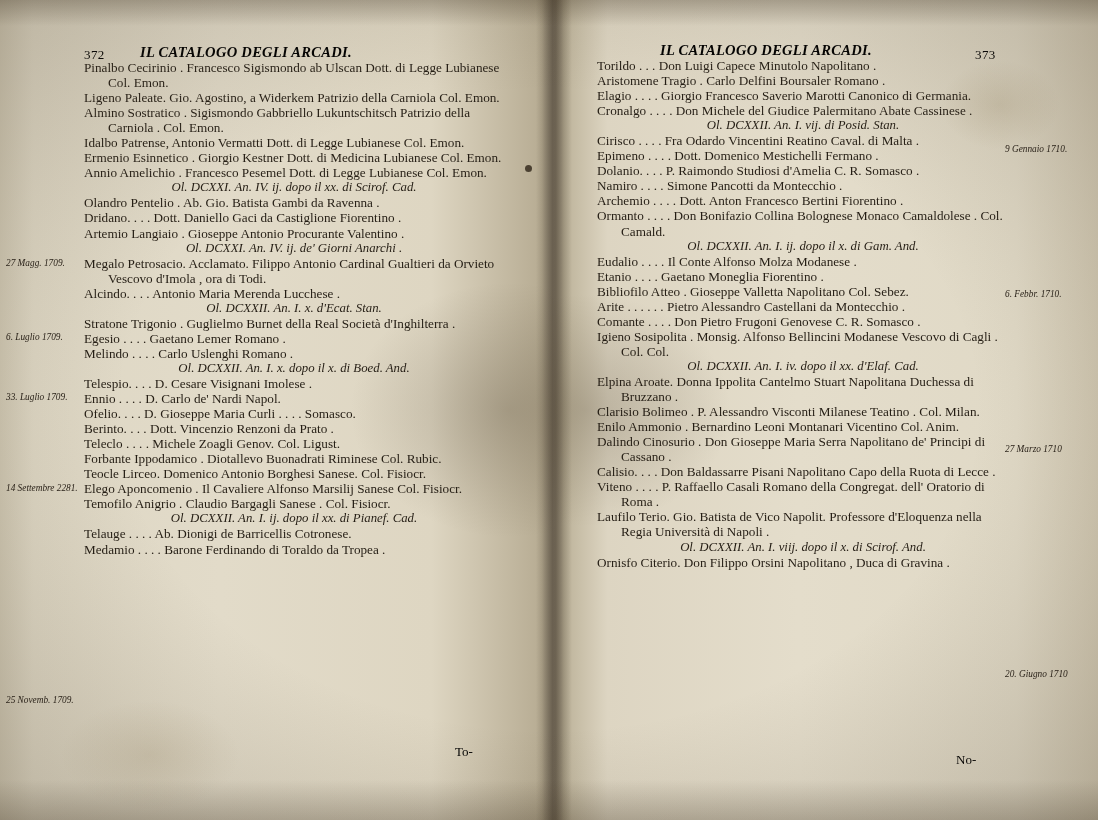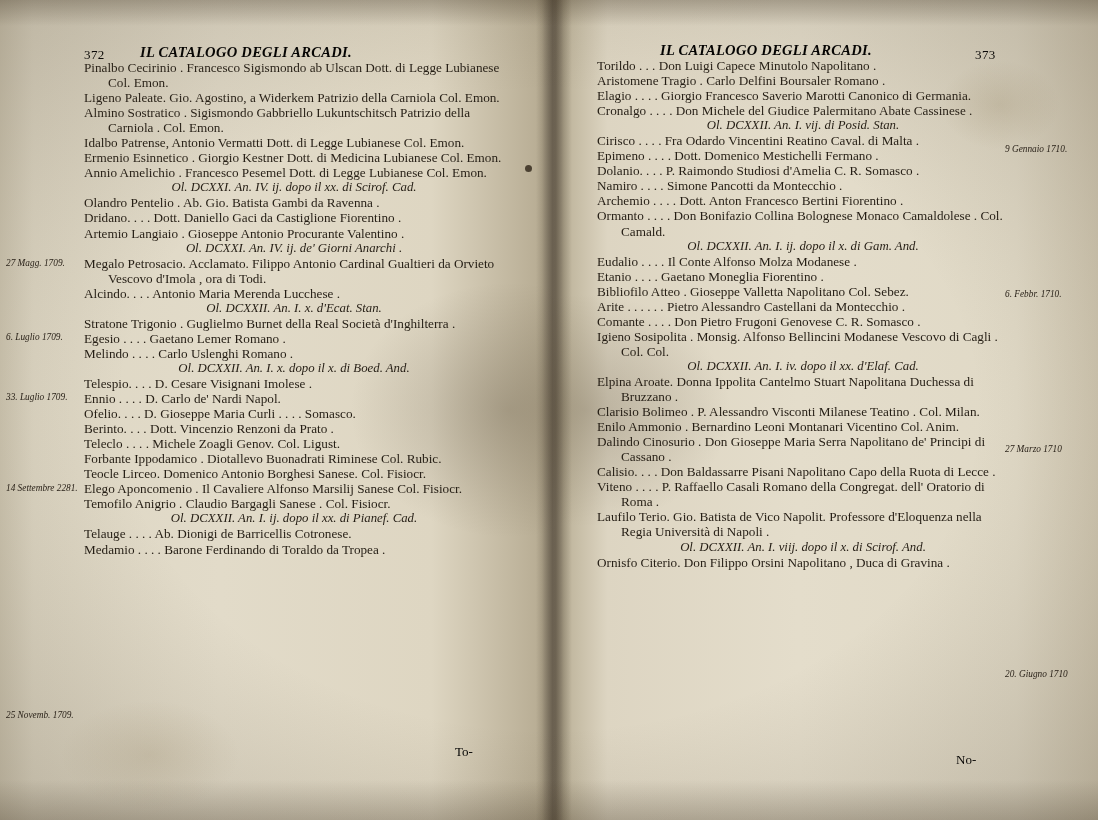--- a/index.html
+++ b/index.html
@@ -226,18 +226,18 @@
 
   <div class="catchword cw-right">No-</div>
 
   <div class="edge-shadow-top"></div>
   <div class="edge-shadow-bottom"></div>
   <div class="vignette"></div>
 <div class="margin-note mn-left" style="top: 258px;">27 Magg. 1709.</div>
     <div class="margin-note mn-left" style="top: 332px;">6. Luglio 1709.</div>
     <div class="margin-note mn-left" style="top: 392px;">33. Luglio 1709.</div>
     <div class="margin-note mn-left" style="top: 483px;">14 Settembre 2281.</div>
-    <div class="margin-note mn-left" style="top: 710px;">25 Novemb. 1709.</div>
+    <div class="margin-note mn-left" style="top: 695px;">25 Novemb. 1709.</div>
     <div class="margin-note mn-right" style="top: 144px;">9 Gennaio 1710.</div>
     <div class="margin-note mn-right" style="top: 289px;">6. Febbr. 1710.</div>
     <div class="margin-note mn-right" style="top: 420px; margin-top: 24px;">27 Marzo 1710</div>
     <div class="margin-note mn-right" style="top: 669px;">20. Giugno 1710</div>
   </div>
 
 </body></html>

